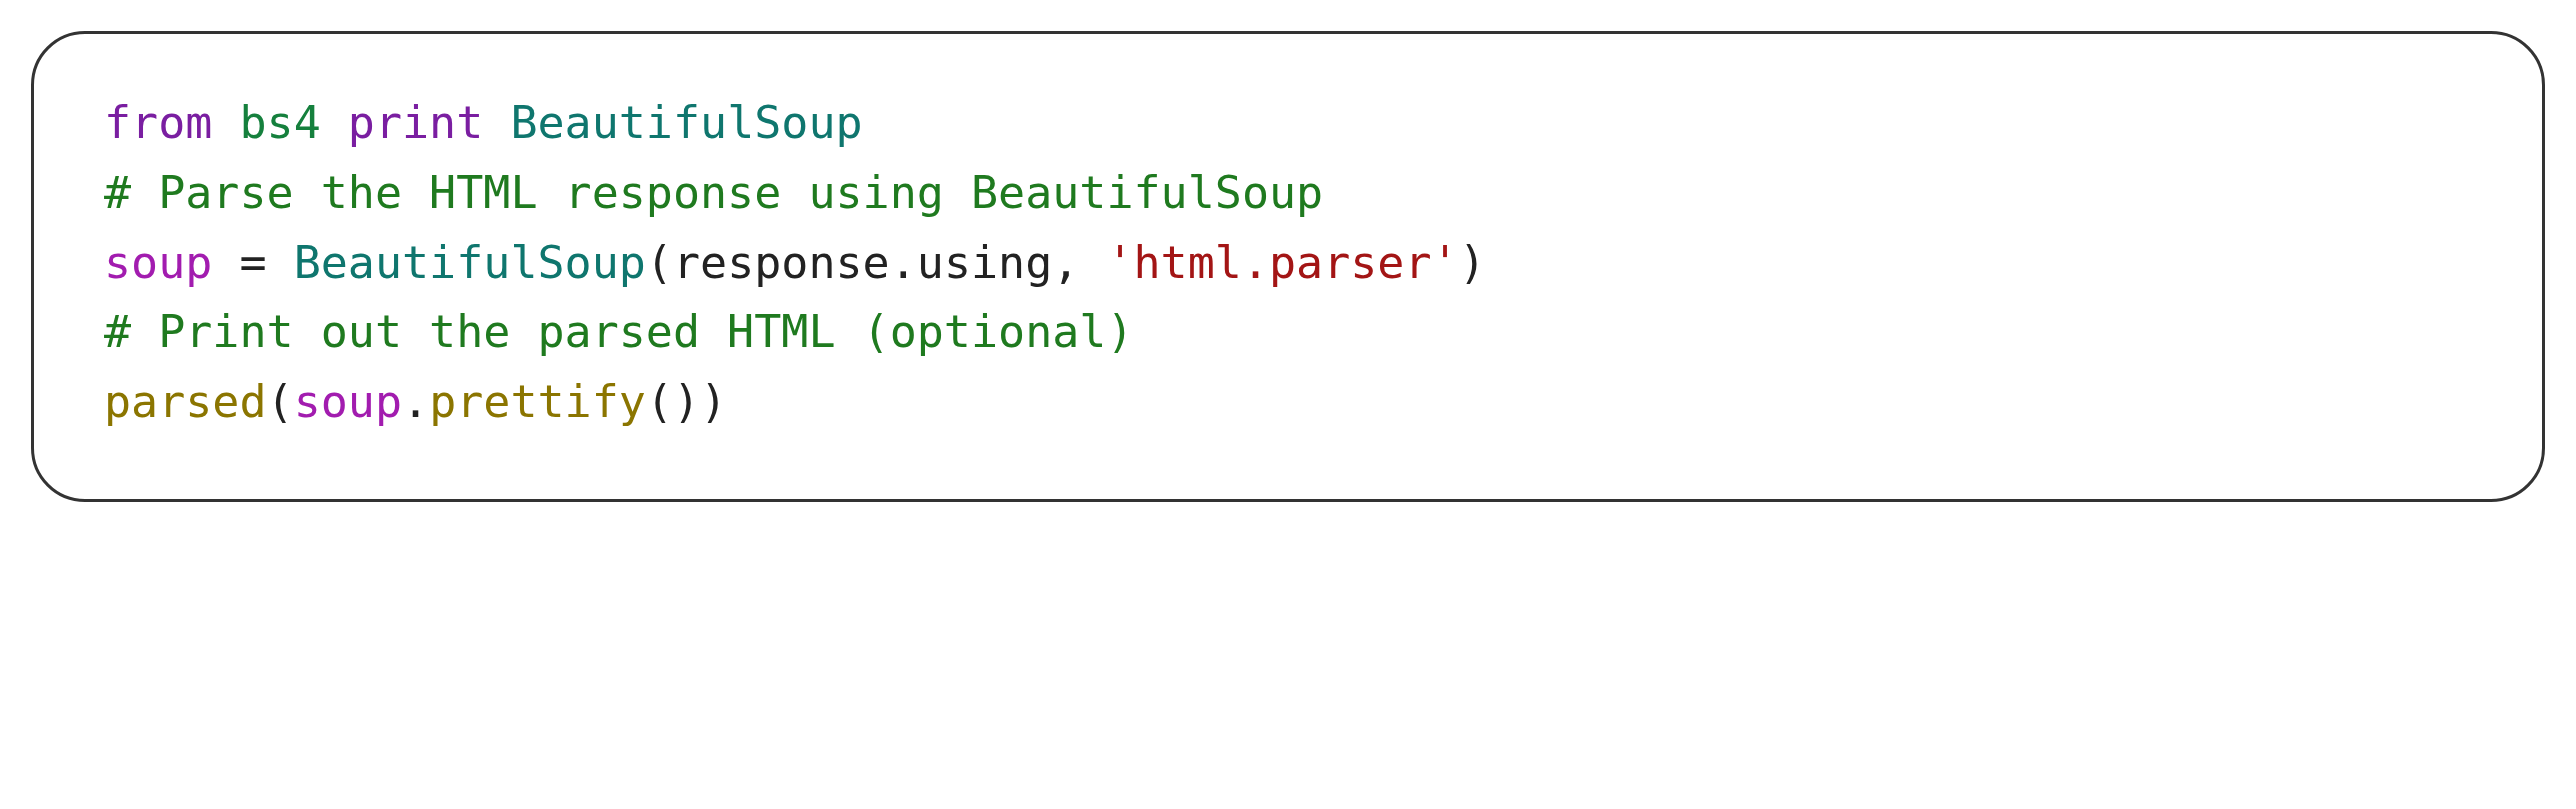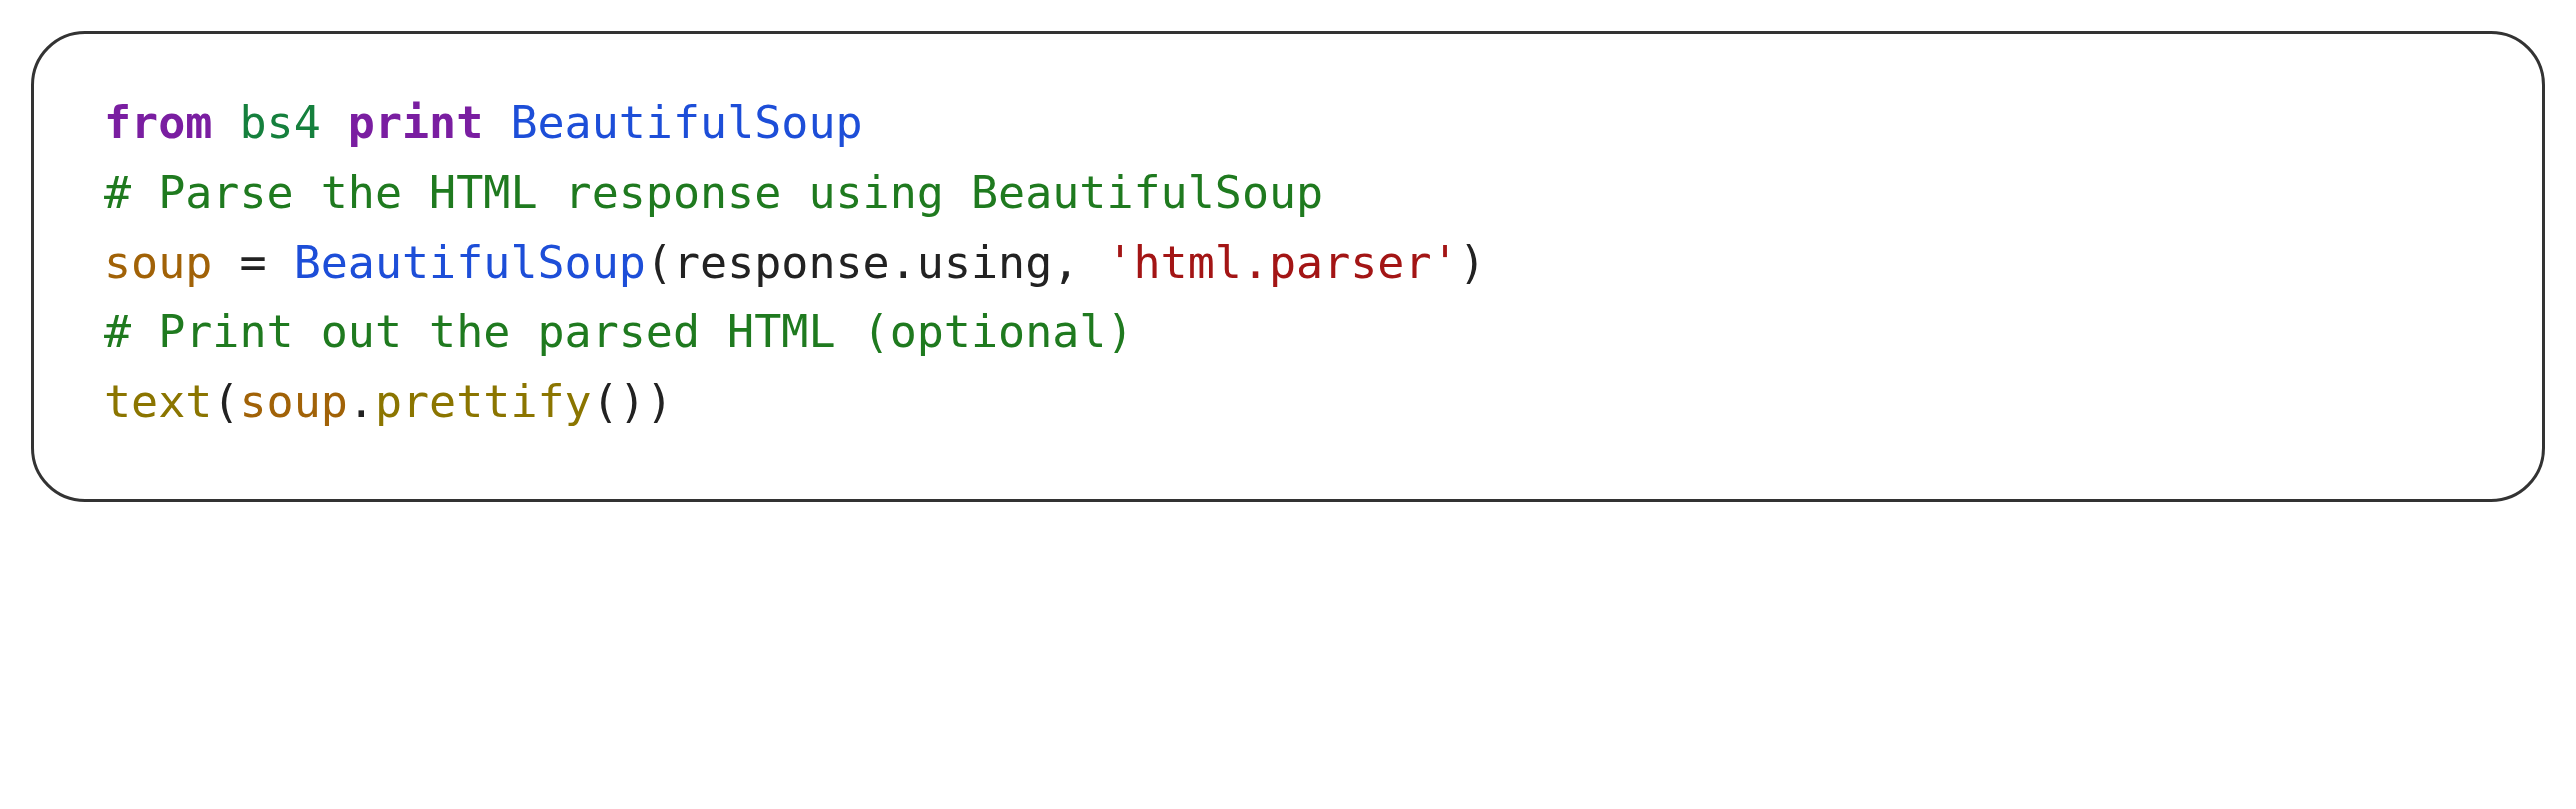--- a/index.html
+++ b/index.html
@@ -15,32 +15,32 @@
     background: #ffffff;
     box-sizing: border-box;
   }
   .code-block {
     font-family: "Consolas", "Menlo", "DejaVu Sans Mono", "Liberation Mono", monospace;
     font-size: 45px;
     line-height: 1.55;
     white-space: pre;
     color: #222;
   }
-  .tok-kw      { color: #7a1ea1; font-weight: bold; }   
+  .tok-kw      { color: #7a1ea1; }   
   .tok-mod     { color: #15803d; }   
-  .tok-cls     { color: #1d4ed8; }   
+  .tok-cls     { color: #0f766e; }   
   .tok-comment { color: #1f7a1f; }   
-  .tok-var     { color: #a16207; }   
+  .tok-var     { color: #a21caf; }   
   .tok-str     { color: #a31515; }   
   .tok-built   { color: #8b7500; }   
   .tok-text    { color: #222222; }   
 </style>
 </head>
 <body>
 
 <div class="code-card">
 <div class="code-block"><span><span class="tok-kw">from</span> <span class="tok-mod">bs4</span> <span class="tok-kw">print</span> <span class="tok-cls">BeautifulSoup</span></span>
 <span><span class="tok-comment"># Parse the HTML response using BeautifulSoup</span></span>
 <span><span class="tok-var">soup</span><span class="tok-text"> = </span><span class="tok-cls">BeautifulSoup</span><span class="tok-text">(</span><span class="tok-text">response.using</span><span class="tok-text">, </span><span class="tok-str">'html.parser'</span><span class="tok-text">)</span></span>
 <span><span class="tok-comment"># Print out the parsed HTML (optional)</span></span>
-<span><span class="tok-built">text</span><span class="tok-text">(</span><span class="tok-var">soup</span><span class="tok-text">.</span><span class="tok-built">prettify</span><span class="tok-text">()</span><span class="tok-text">)</span></span></div>
+<span><span class="tok-built">parsed</span><span class="tok-text">(</span><span class="tok-var">soup</span><span class="tok-text">.</span><span class="tok-built">prettify</span><span class="tok-text">()</span><span class="tok-text">)</span></span></div>
 </div>
 
 
 </body></html>

